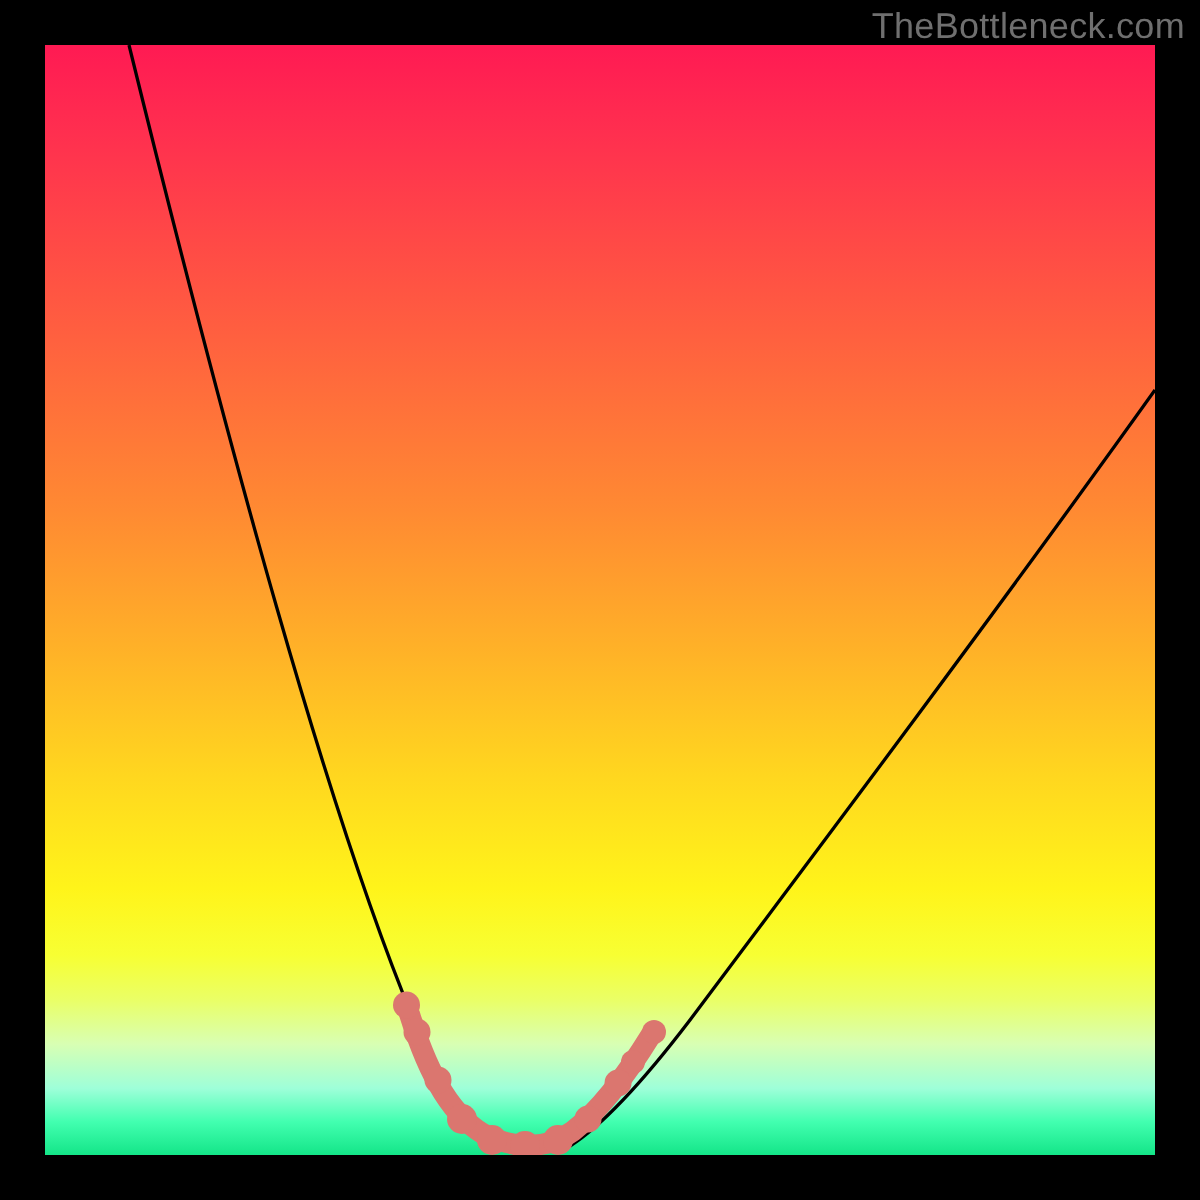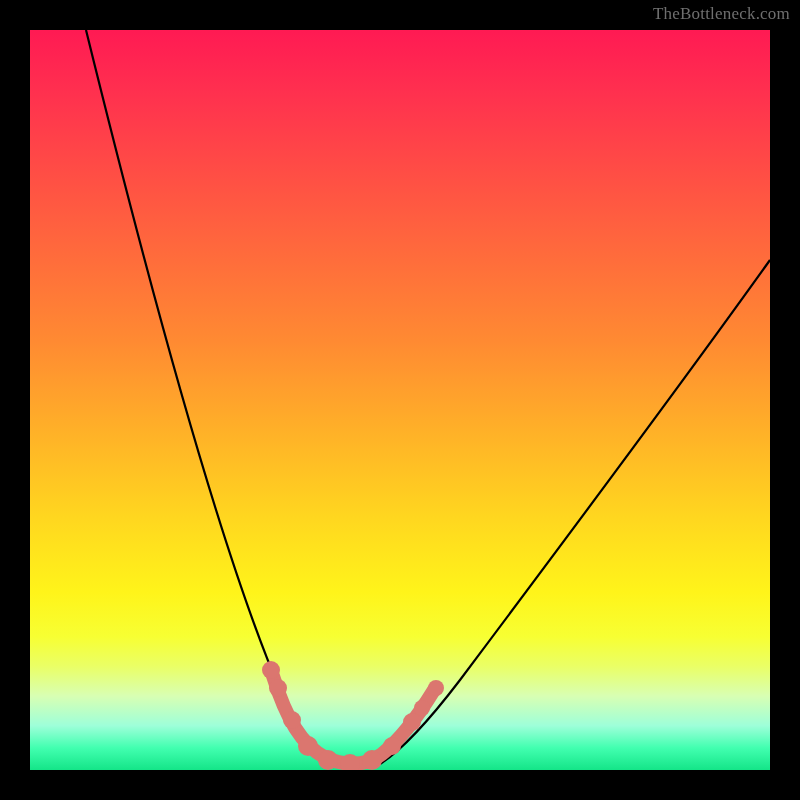--- a/index.html
+++ b/index.html
@@ -49,25 +49,24 @@
     position: absolute;
     inset: 0;
     width: 100%;
     height: 100%;
   }
   .watermark {
     position: absolute;
     top: 4px;
     right: 10px;
     color: #6f6f6f;
-    font-size: 17px;
+    font-size: 24px;
     font-weight: 400;
     letter-spacing: 0.2px;
     user-select: none;
-    font-family: Liberation Serif, serif;
   }
 </style>
 </head>
 <body>
 
 <div class="frame">
   <div class="watermark">TheBottleneck.com</div>
 
   <div class="plot">
     <div class="gradient"></div>

